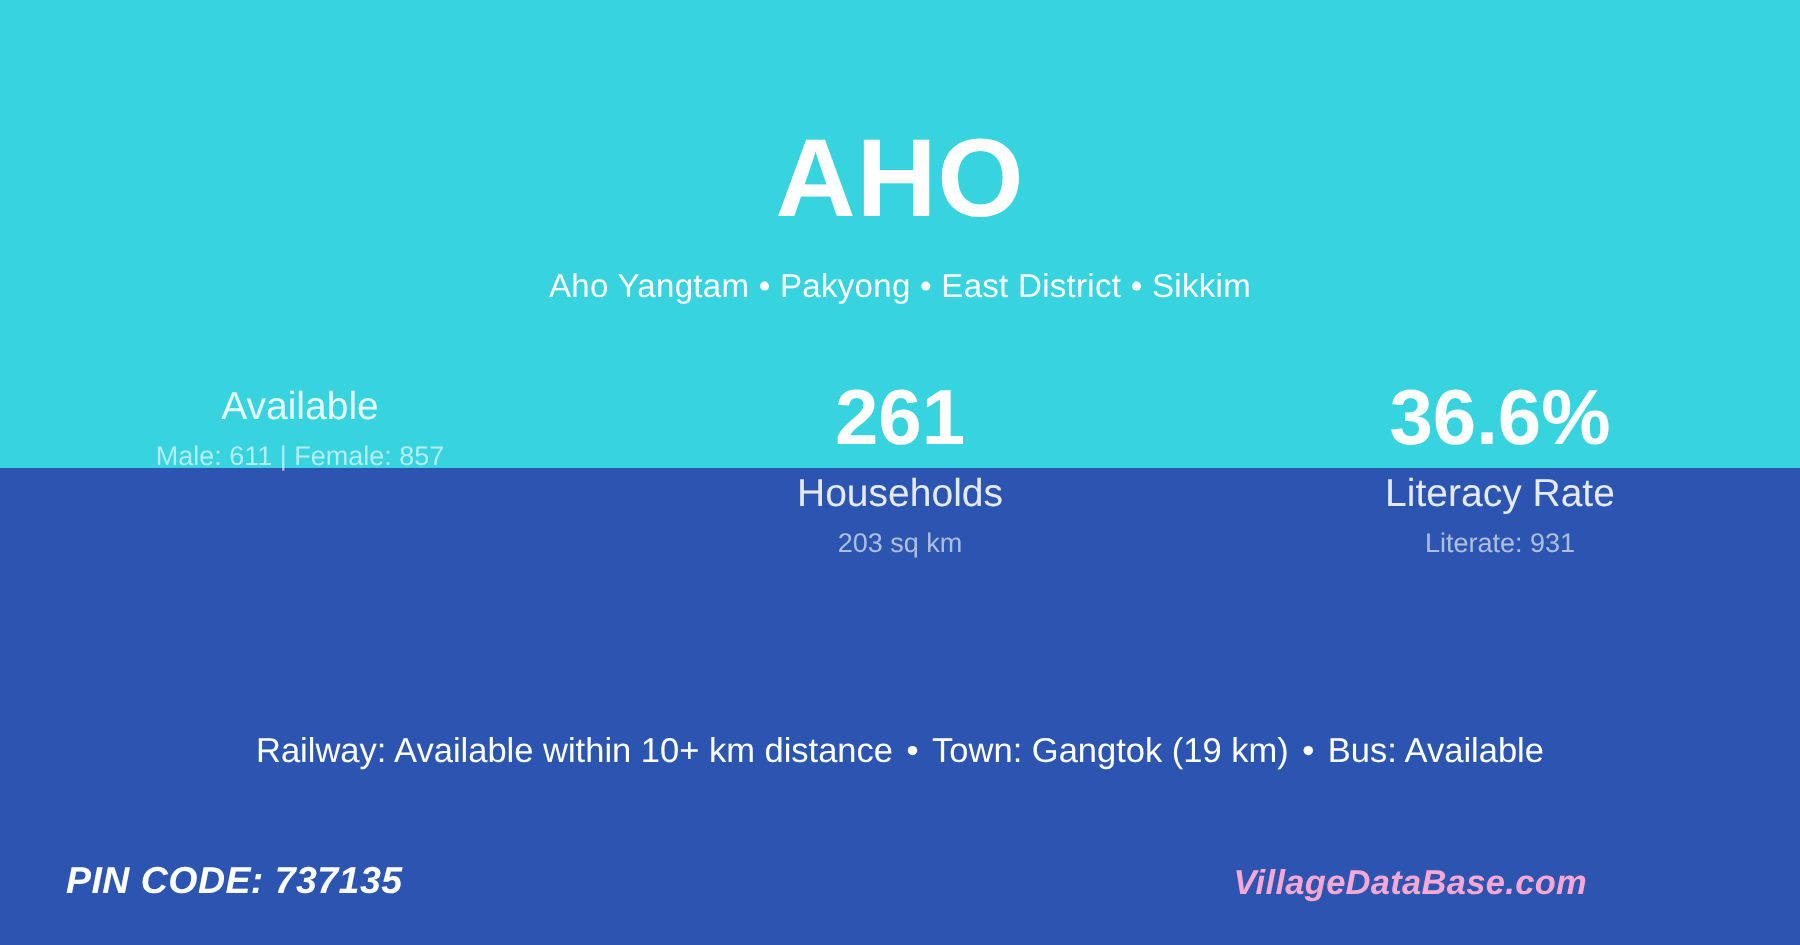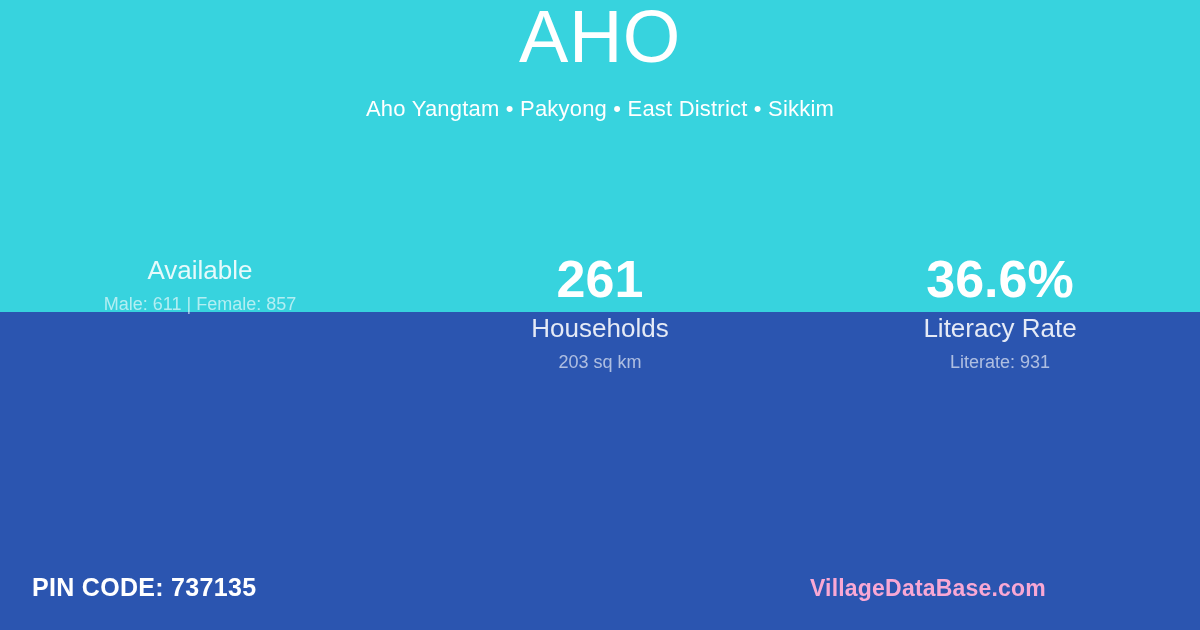--- a/index.html
+++ b/index.html
@@ -36,22 +36,23 @@
   .header {
     position: absolute;
     left: 0;
     top: 0;
     width: 1200px;
     text-align: center;
   }
 
   .village-title {
     margin: 0;
+    padding-top: 82px;
     font-size: 74px;
-    font-weight: normal;
+    font-weight: bold;
     line-height: 1.0;
     color: #FFFFFF;
     letter-spacing: 0.5px;
   }
 
   .village-subtitle {
     margin: 0;
     padding-top: 24px;
     font-size: 22px;
     font-weight: normal;
@@ -114,24 +115,25 @@
 
   .transit-sep {
     display: inline-block;
     padding: 0 9px;
     color: #FFFFFF;
   }
 
   
   .footer {
     position: absolute;
-    left: 4px;
+    left: 16px;
     bottom: 0;
     width: 1072px;
     height: 72px;
+    font-style: italic;
   }
 
   .pin-code {
     position: absolute;
     left: 28px;
     top: 14px;
     font-size: 25px;
     font-weight: bold;
     line-height: 30px;
     color: #FFFFFF;
@@ -175,19 +177,20 @@
     </div>
 
     <div class="stat">
       <div class="stat-value">36.6%</div>
       <div class="stat-label">Literacy Rate</div>
       <div class="stat-sub">Literate: 931</div>
     </div>
 
   </div>
 
+  <div class="transit-line"><span>Railway: Available within 10+ km distance</span><span class="transit-sep">•</span><span>Town: Gangtok (19 km)</span><span class="transit-sep">•</span><span>Bus: Available</span></div>
 
   <div class="footer">
     <div class="pin-code">PIN CODE: 737135</div>
     <div class="brand">VillageDataBase.com</div>
   </div>
 
 </div>
 
 </body></html>

